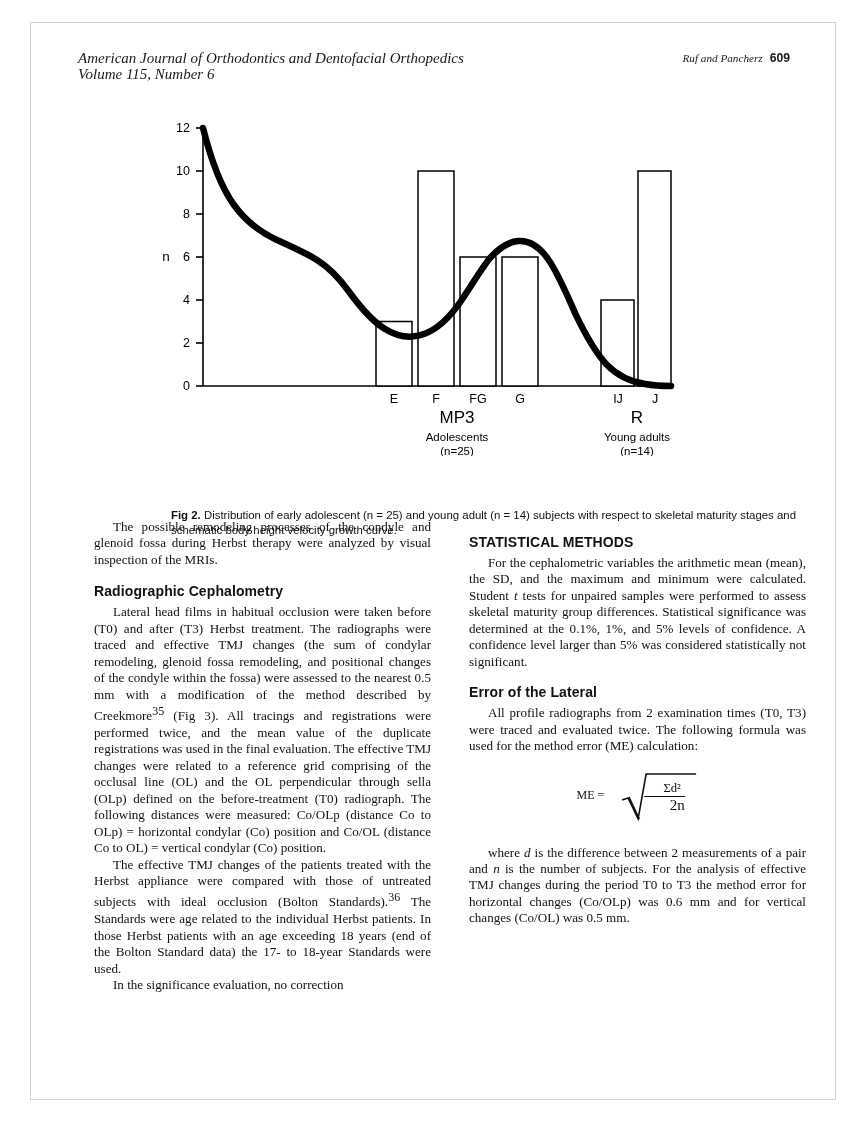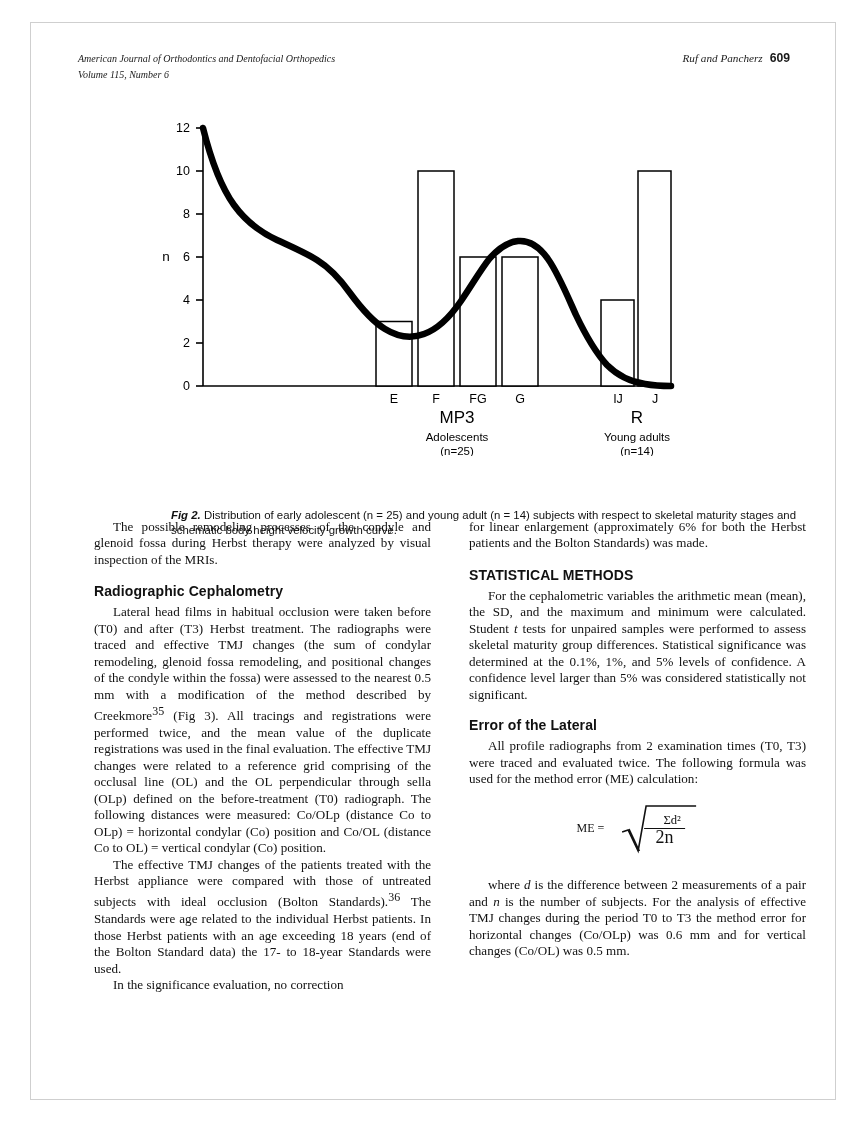--- a/index.html
+++ b/index.html
@@ -36,21 +36,21 @@
     left: 47px;
     top: 28px;
     width: 712px;
     height: 34px;
   }
   .runhead-left {
     position: absolute;
     left: 0;
     top: 0;
     font-style: italic;
-    font-size: 10px;
+    font-size: 15px;
     color: #1a1a1a;
     line-height: 15.5px;
     white-space: nowrap;
   }
   .runhead-right {
     position: absolute;
     right: 0;
     top: 0;
     font-size: 11.2px;
     color: #1a1a1a;
@@ -87,21 +87,21 @@
     position: absolute;
     left: 93px;
     top: 405px;
     width: 625px;
     font-family: "Liberation Sans", sans-serif;
     font-size: 11.4px;
     line-height: 15.4px;
     color: #111;
     text-align: justify;
   }
-  .fig-caption b { font-weight: bold; font-style: italic; }
+  .fig-caption b { font-weight: bold; }
 
   
   .cols {
     position: absolute;
     left: 63px;
     top: 496px;
     width: 712px;
     height: 530px;
   }
   .col {
@@ -165,23 +165,24 @@
   .frac .num {
     display: block;
     font-size: 12.6px;
     padding: 0 4px 1px 19px;
     border-bottom: 1px solid #111;
     line-height: 14px;
     white-space: nowrap;
   }
   .frac .den {
     display: block;
-    font-size: 18px;
+    font-size: 15px;
     padding-top: 1px;
     line-height: 14px;
+    text-align: right;
   }
 </style>
 </head>
 <body>
 
 <div class="page">
   <div class="sheet">
 
     <div class="runhead">
       <div class="runhead-left">
@@ -276,21 +277,20 @@
         <h4 class="subhead first">Radiographic Cephalometry</h4>
 
         <p class="body"><span>Lateral head films in habitual occlusion were taken before (T0) and after (T3) Herbst treatment. The radiographs were traced and effective TMJ changes (the sum of condylar remodeling, glenoid fossa remodeling, and positional changes of the condyle within the fossa) were assessed to the nearest 0.5 mm with a modification of the method described by Creekmore</span><sup class="ref">35</sup><span> (Fig 3). All tracings and registrations were performed twice, and the mean value of the duplicate registrations was used in the final evaluation. The effective TMJ changes were related to a reference grid comprising of the occlusal line (OL) and the OL perpendicular through sella (OLp) defined on the before-treatment (T0) radiograph. The following distances were measured: Co/OLp (distance Co to OLp) = horizontal condylar (Co) position and Co/OL (distance Co to OL) = vertical condylar (Co) position.</span></p>
 
         <p class="body"><span>The effective TMJ changes of the patients treated with the Herbst appliance were compared with those of untreated subjects with ideal occlusion (Bolton Standards).</span><sup class="ref">36</sup><span> The Standards were age related to the individual Herbst patients. In those Herbst patients with an age exceeding 18 years (end of the Bolton Standard data) the 17- to 18-year Standards were used.</span></p>
 
         <p class="body">In the significance evaluation, no correction</p>
       </div>
 
       <div class="col col-right">
-        <p class="body noindent">for linear enlargement (approximately 6% for both the Herbst patients and the Bolton Standards) was made.</p>
 
         <h4 class="subhead first">STATISTICAL METHODS</h4>
 
         <p class="body"><span>For the cephalometric variables the arithmetic mean (mean), the SD, and the maximum and minimum were calculated. Student </span><span class="it">t</span><span> tests for unpaired samples were performed to assess skeletal maturity group differences. Statistical significance was determined at the 0.1%, 1%, and 5% levels of confidence. A confidence level larger than 5% was considered statistically not significant.</span></p>
 
         <h4 class="subhead">Error of the Lateral</h4>
 
         <p class="body">All profile radiographs from 2 examination times (T0, T3) were traced and evaluated twice. The following formula was used for the method error (ME) calculation:</p>
 
         <div class="formula">

